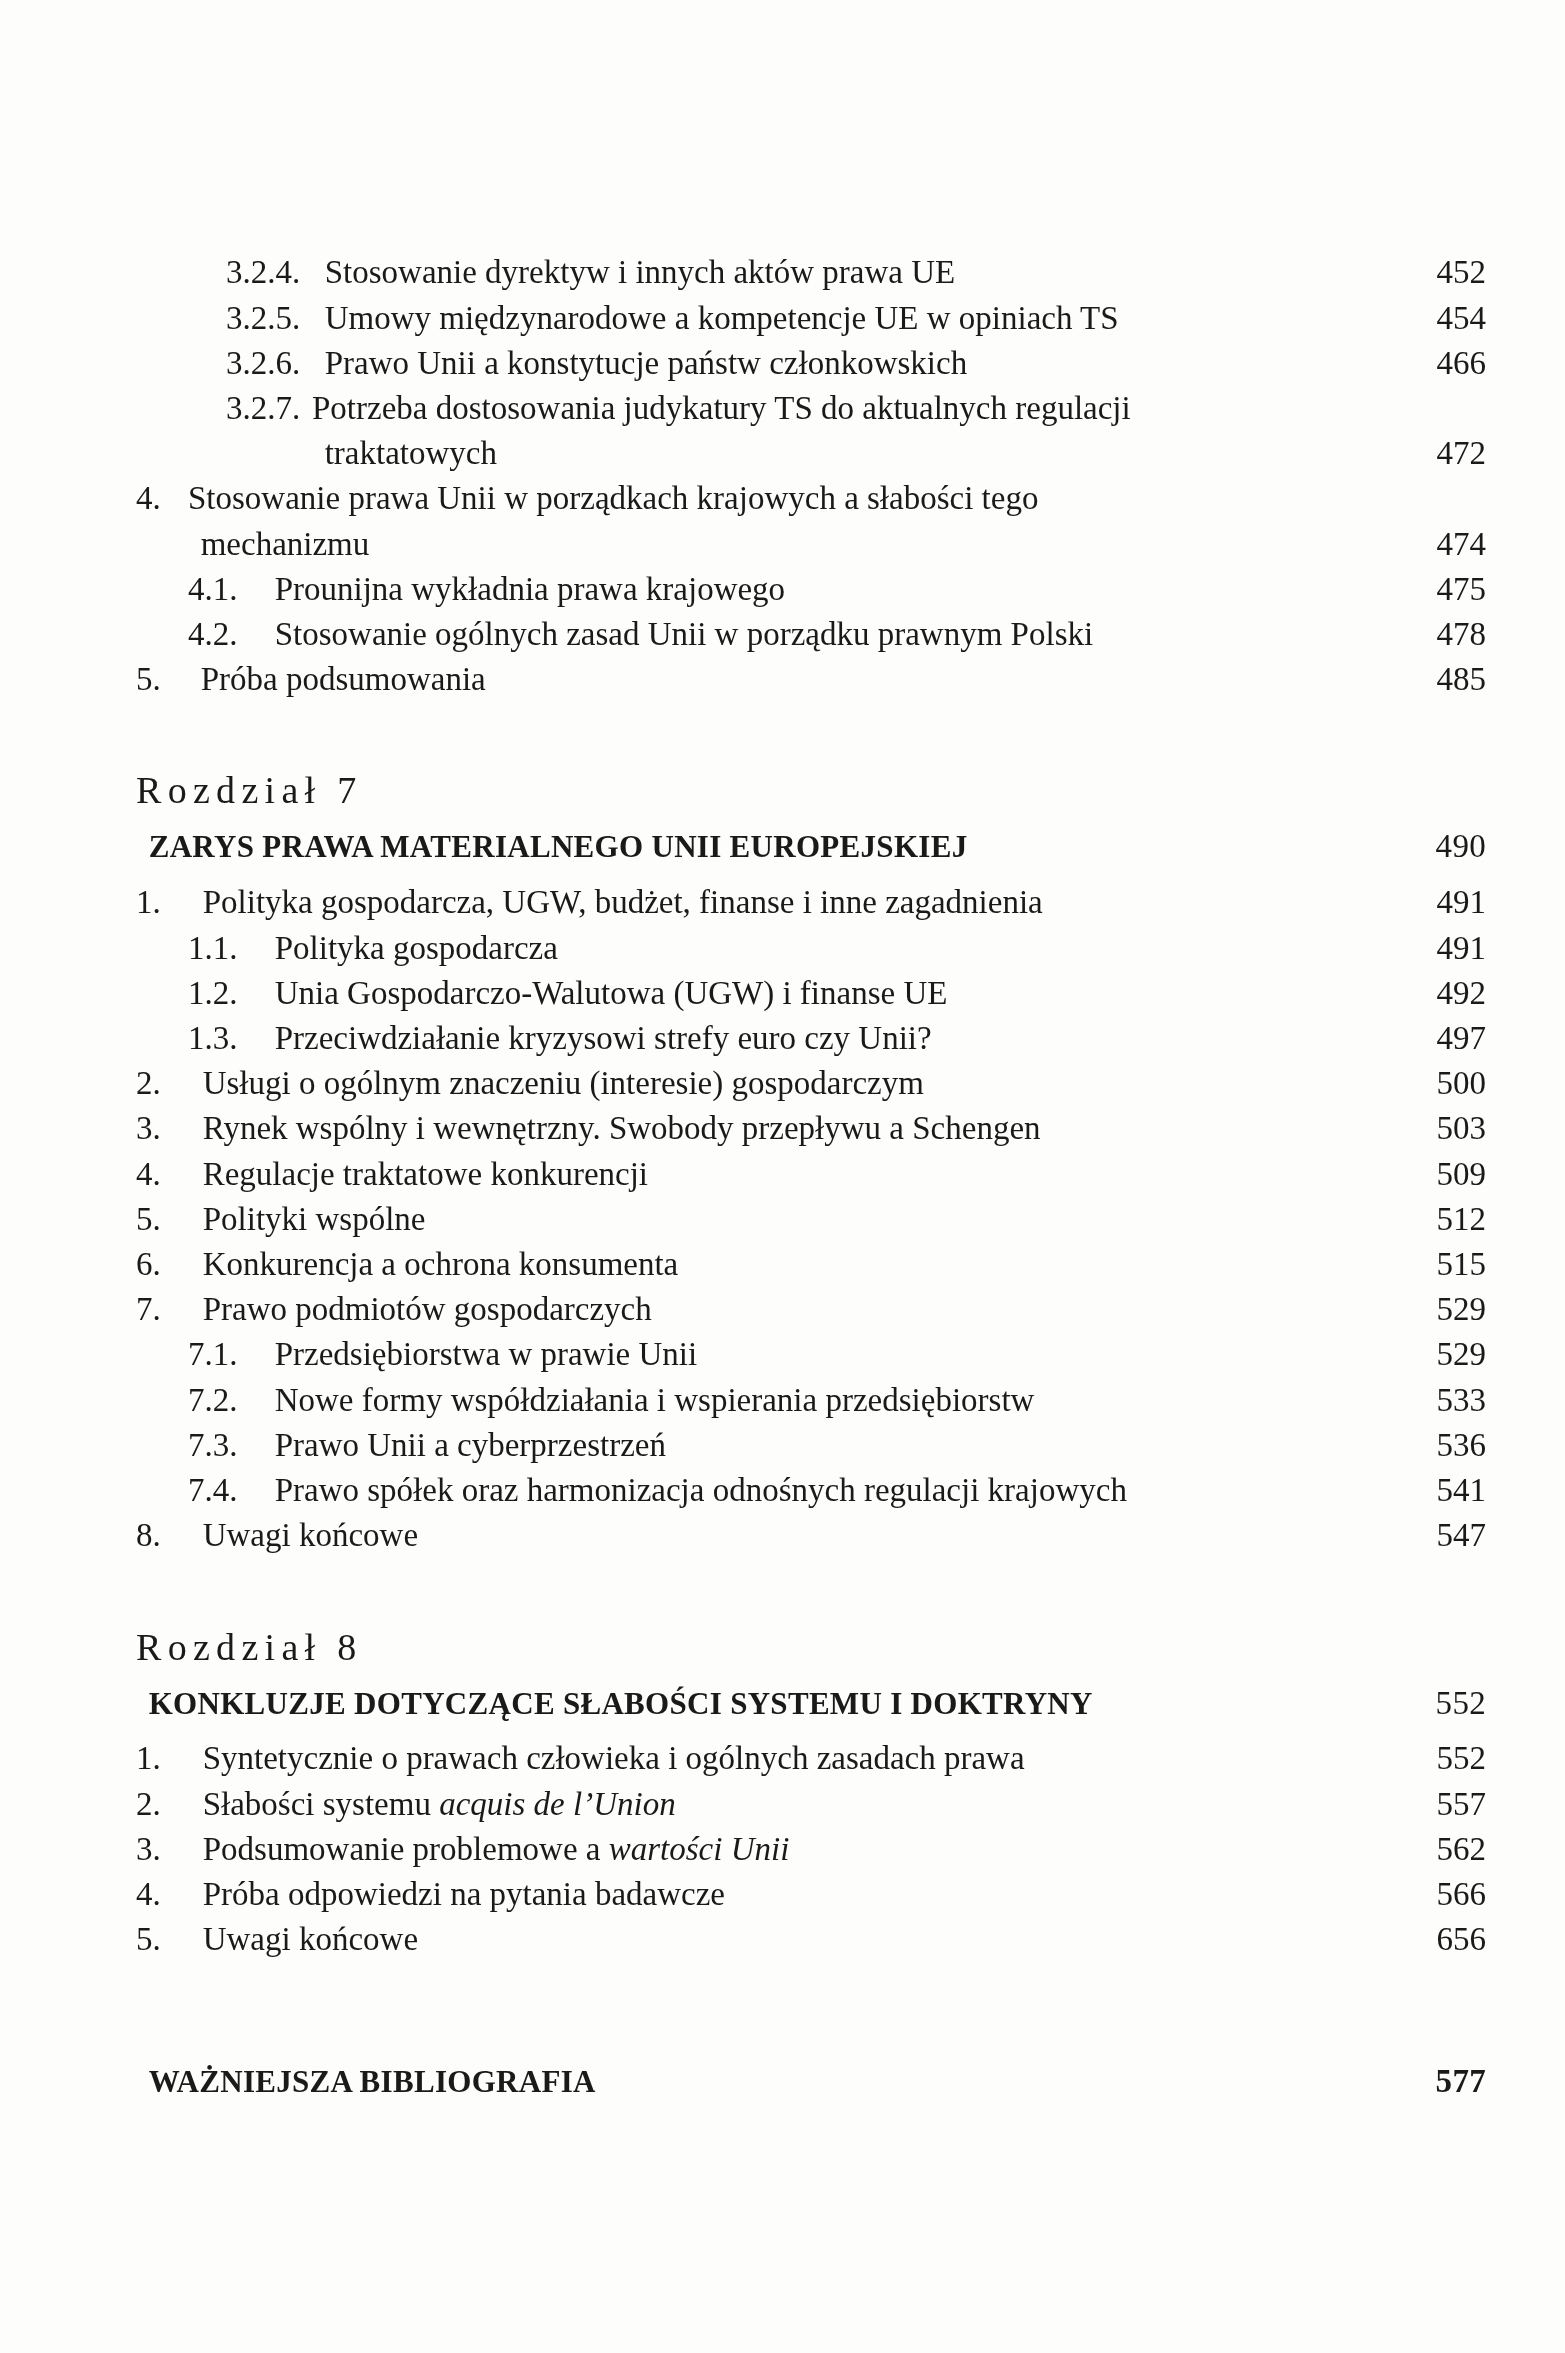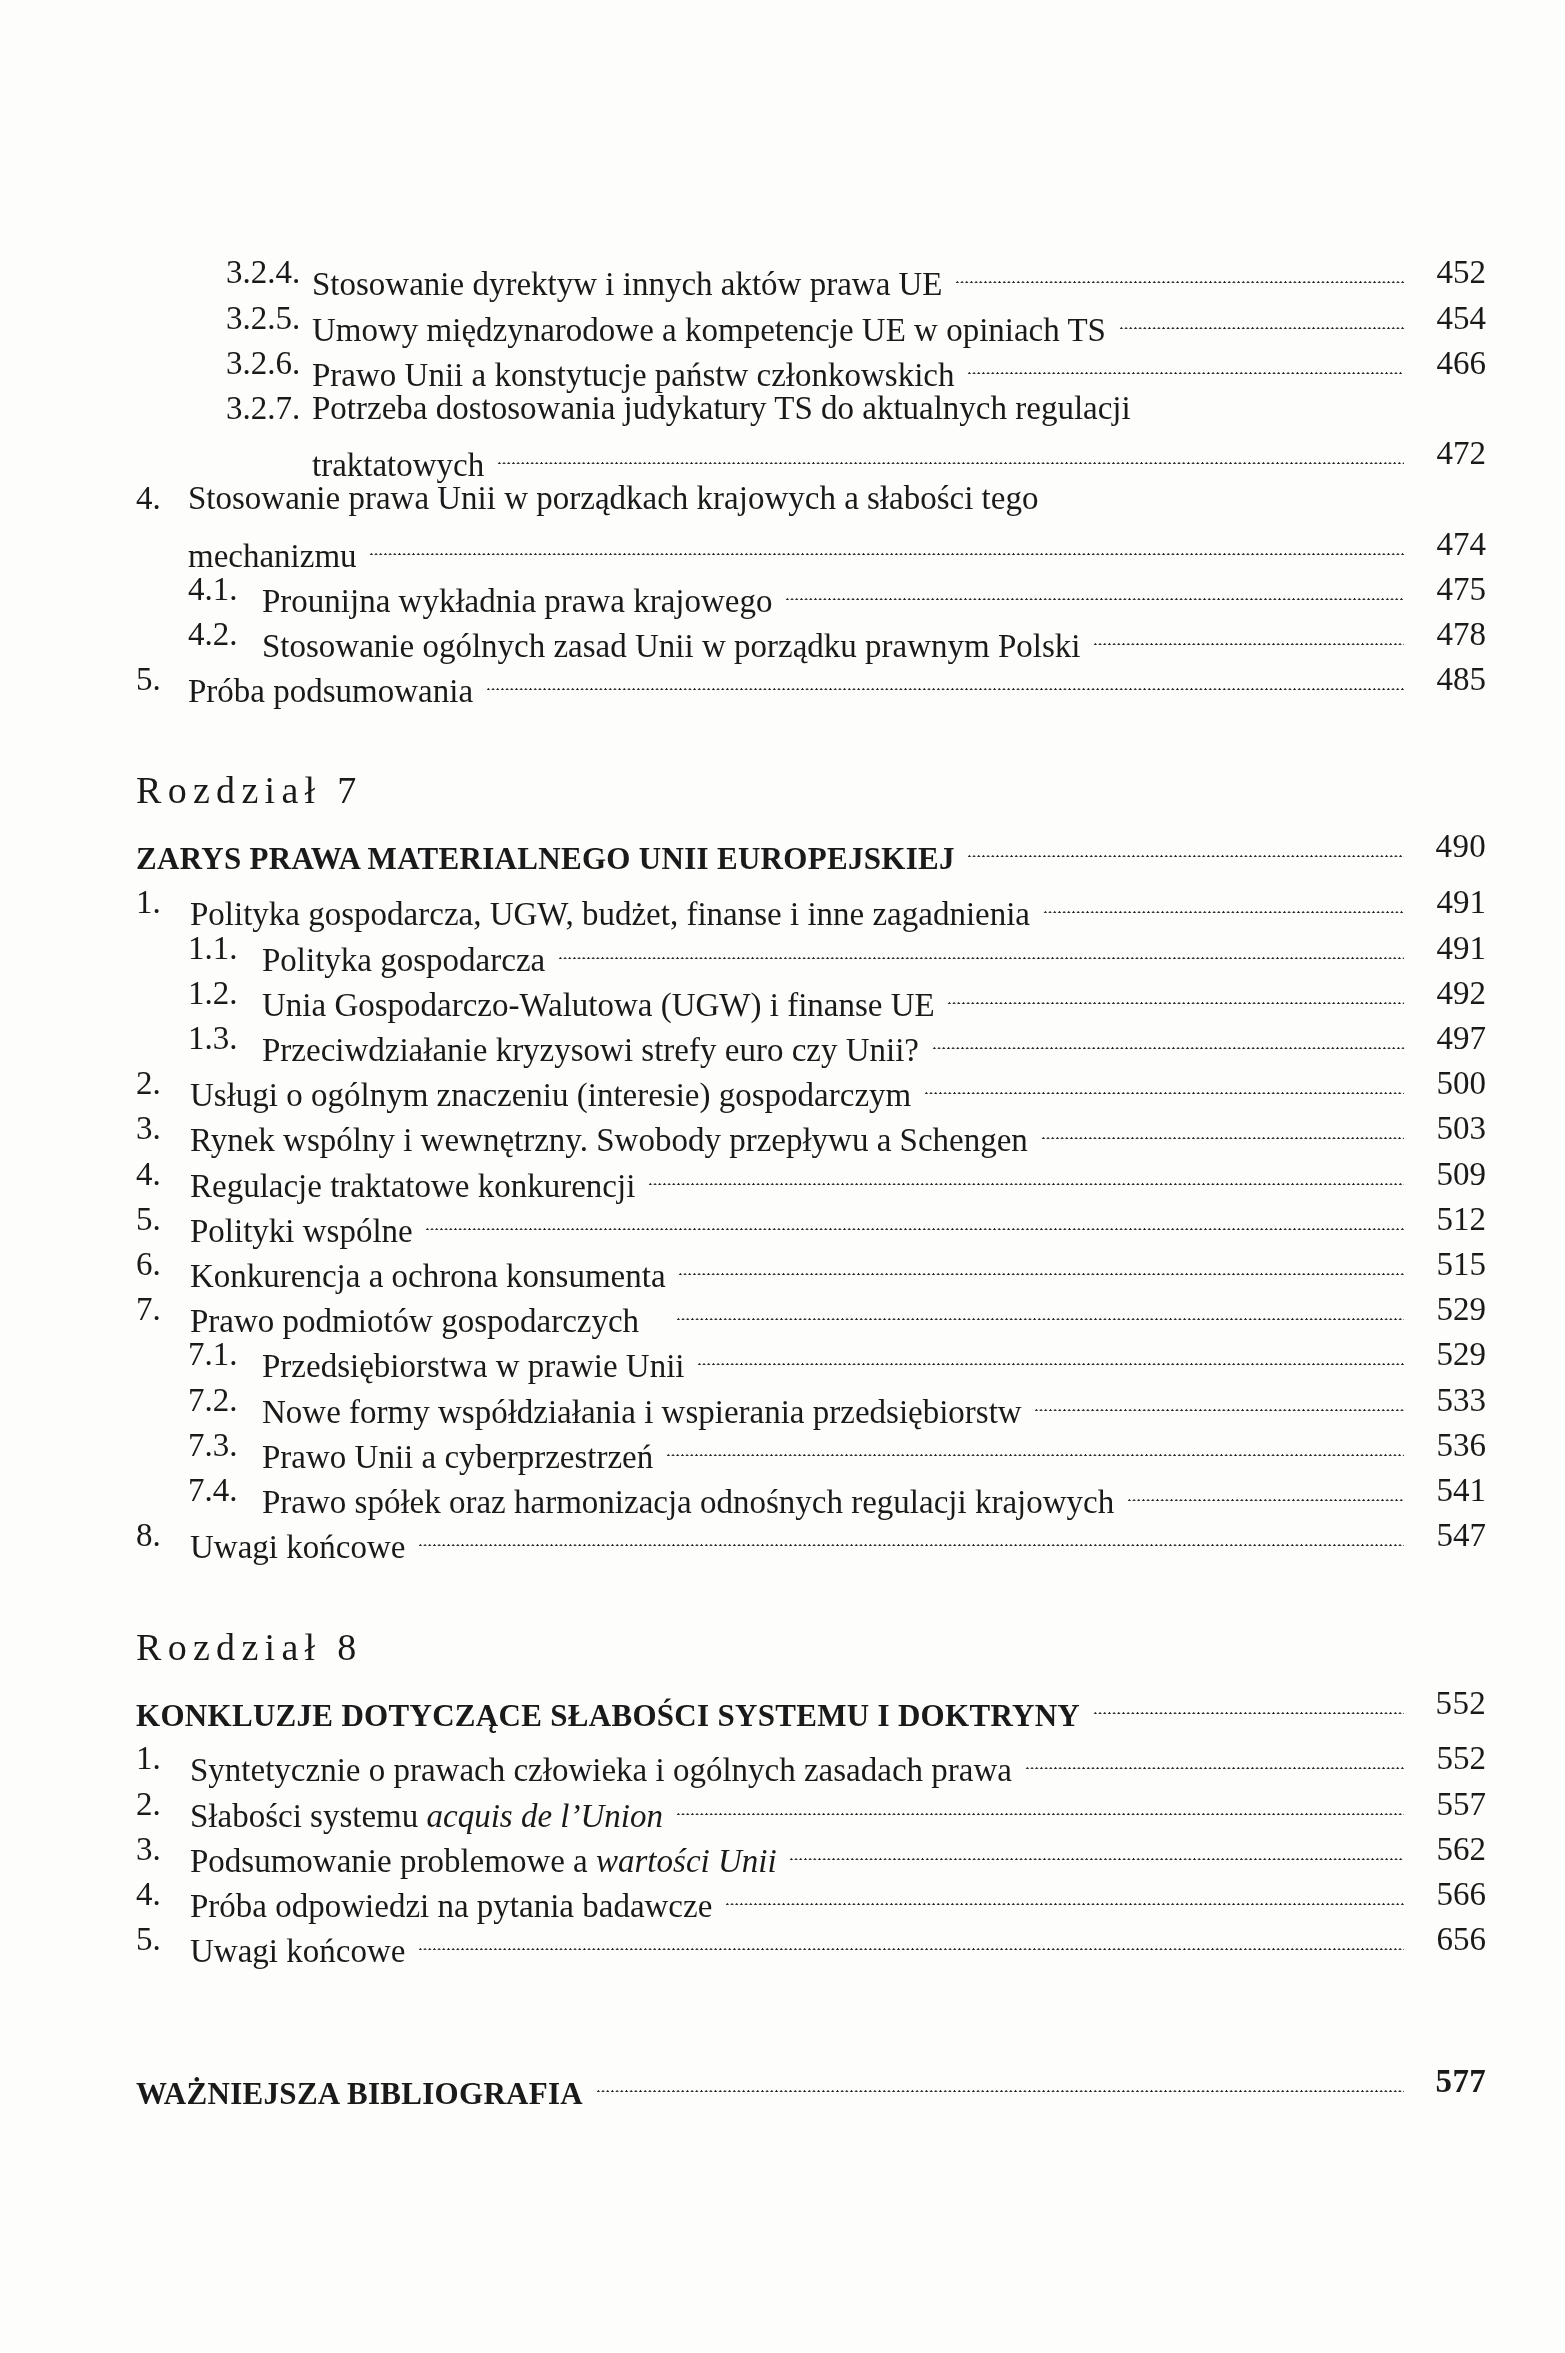--- a/index.html
+++ b/index.html
@@ -26,20 +26,21 @@
     top: 0;
     white-space: nowrap;
   }
   .title {
     position: absolute;
     top: 0;
     white-space: nowrap;
     overflow: hidden;
     display: flex;
     align-items: baseline;
+    flex-direction: column;
   }
   .title .txt { white-space: nowrap; flex: 0 0 auto; }
   .title .txt i { font-style: italic; }
   .leader {
     flex: 1 1 auto;
     margin-left: 12.7px;
     margin-right: 1.8px;
     overflow: hidden;
     height: 45px;
     position: relative;

